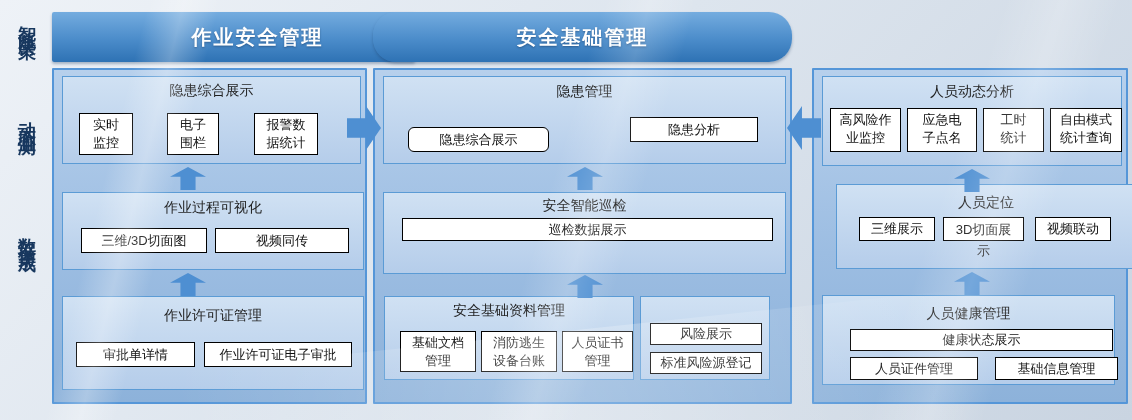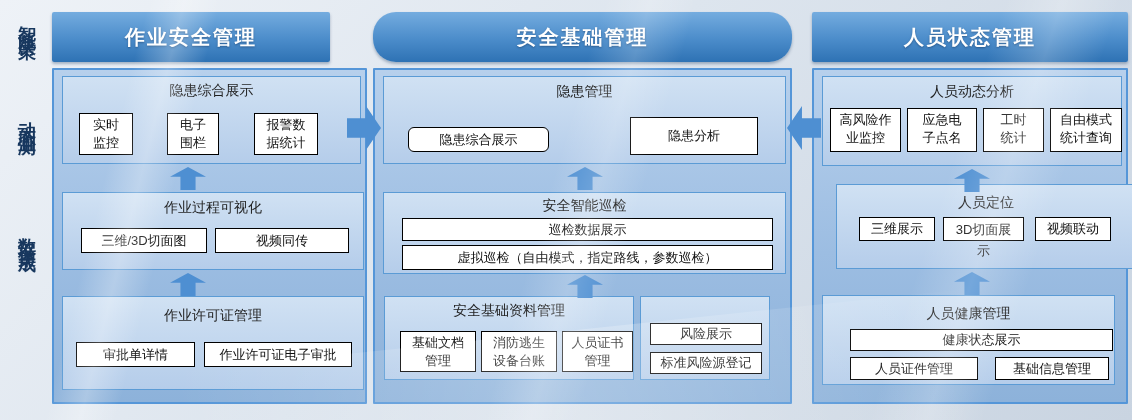--- a/index.html
+++ b/index.html
@@ -74,21 +74,21 @@
 
   <div class="streak" style="left:95px;top:-80px;width:70px;height:600px;transform:rotate(14deg);opacity:.5;"></div>
   <div class="streak" style="left:540px;top:-80px;width:90px;height:620px;transform:rotate(16deg);opacity:.35;"></div>
   <div class="streak" style="left:930px;top:-80px;width:110px;height:640px;transform:rotate(18deg);opacity:.4;"></div>
   <div class="streak" style="left:180px;top:330px;width:800px;height:160px;transform:rotate(-6deg);opacity:.45;"></div>
 
   <div class="side-label" style="top:12px;">智能决策</div>
   <div class="side-label" style="top:108px;">动态监测</div>
   <div class="side-label" style="top:224px;">数据集成</div>
 
-  <div class="col-header" style="left:52px;top:12px;width:278px;">
+  <div class="col-header" style="left:52px;top:12px;width:315px;padding-left:48px;">
     <span>作业安全管理</span>
   </div>
   <div class="col-body" style="left:52px;width:315px;">
 
     <div class="panel" style="left:8px;top:6px;width:299px;height:88px;">
       <div class="panel-title" style="top:5px;">隐患综合展示</div>
       <div class="wbox" style="left:16px;top:36px;width:54px;height:42px;">实时
 监控</div>
       <div class="wbox" style="left:104px;top:36px;width:52px;height:42px;">电子
 围栏</div>
@@ -112,50 +112,46 @@
   </div>
 
   <div class="col-header" style="left:373px;top:12px;width:419px;border-radius:23px;">
     <span>安全基础管理</span>
   </div>
   <div class="col-body" style="left:373px;width:419px;">
 
     <div class="panel" style="left:8px;top:6px;width:403px;height:88px;">
       <div class="panel-title" style="top:6px;">隐患管理</div>
       <div class="wbox single" style="left:24px;top:50px;width:141px;height:25px;border-radius:6px;">隐患综合展示</div>
-      <div class="wbox single" style="left:246px;top:40px;width:128px;height:38px;">隐患分析</div>
+      <div class="wbox single" style="left:246px;top:40px;width:128px;height:25px;">隐患分析</div>
     </div>
     <div class="arrow-up" style="left:192px;top:97px;"></div>
 
     <div class="panel" style="left:8px;top:122px;width:403px;height:82px;">
       <div class="panel-title" style="top:4px;">安全智能巡检</div>
       <div class="wbox single" style="left:18px;top:25px;width:371px;height:23px;">巡检数据展示</div>
-      <div class="wbox single" style="left:18px;top:52px;width:371px;height:25px;">虚拟巡检（自由模式，指定路线，参数巡检）</div>
     </div>
     <div class="arrow-up" style="left:192px;top:205px;"></div>
 
     <div class="panel" style="left:9px;top:226px;width:250px;height:84px;">
       <div class="panel-title" style="top:5px;">安全基础资料管理</div>
       <div class="wbox" style="left:15px;top:34px;width:76px;height:41px;">基础文档
 管理</div>
       <div class="wbox" style="left:96px;top:34px;width:76px;height:41px;">消防逃生
 设备台账</div>
       <div class="wbox" style="left:177px;top:34px;width:71px;height:41px;">人员证书
 管理</div>
     </div>
 
     <div class="panel" style="left:265px;top:226px;width:130px;height:84px;">
       <div class="wbox single" style="left:9px;top:26px;width:112px;height:22px;">风险展示</div>
       <div class="wbox single" style="left:9px;top:55px;width:112px;height:22px;">标准风险源登记</div>
     </div>
   </div>
 
-  <div class="col-header" style="left:812px;top:12px;width:316px;">
-    <span>人员状态管理</span>
-  </div>
   <div class="col-body" style="left:812px;width:316px;">
 
     <div class="panel" style="left:8px;top:6px;width:300px;height:90px;">
       <div class="panel-title" style="top:6px;">人员动态分析</div>
       <div class="wbox" style="left:7px;top:31px;width:71px;height:44px;">高风险作
 业监控</div>
       <div class="wbox" style="left:84px;top:31px;width:70px;height:44px;">应急电
 子点名</div>
       <div class="wbox" style="left:160px;top:31px;width:61px;height:44px;">工时
 统计</div>
@@ -170,20 +166,20 @@
       <div class="wbox overflowing" style="left:106px;top:32px;width:81px;height:24px;line-height:21px;padding:1px 2px;">3D切面展
 示</div>
       <div class="wbox single" style="left:198px;top:32px;width:76px;height:24px;">视频联动</div>
     </div>
     <div class="arrow-up" style="left:140px;top:202px;"></div>
 
     <div class="panel" style="left:8px;top:225px;width:293px;height:90px;">
       <div class="panel-title" style="top:9px;">人员健康管理</div>
       <div class="wbox single" style="left:27px;top:33px;width:263px;height:22px;">健康状态展示</div>
       <div class="wbox single" style="left:27px;top:61px;width:128px;height:23px;">人员证件管理</div>
-      <div class="wbox single" style="left:172px;top:61px;width:114px;height:23px;">基础信息管理</div>
+      <div class="wbox single" style="left:172px;top:61px;width:123px;height:23px;">基础信息管理</div>
     </div>
   </div>
 
   <div class="arrow-right" style="left:347px;top:106px;"></div>
   <div class="arrow-left" style="left:787px;top:106px;"></div>
 
 </div>
 
 </body></html>

